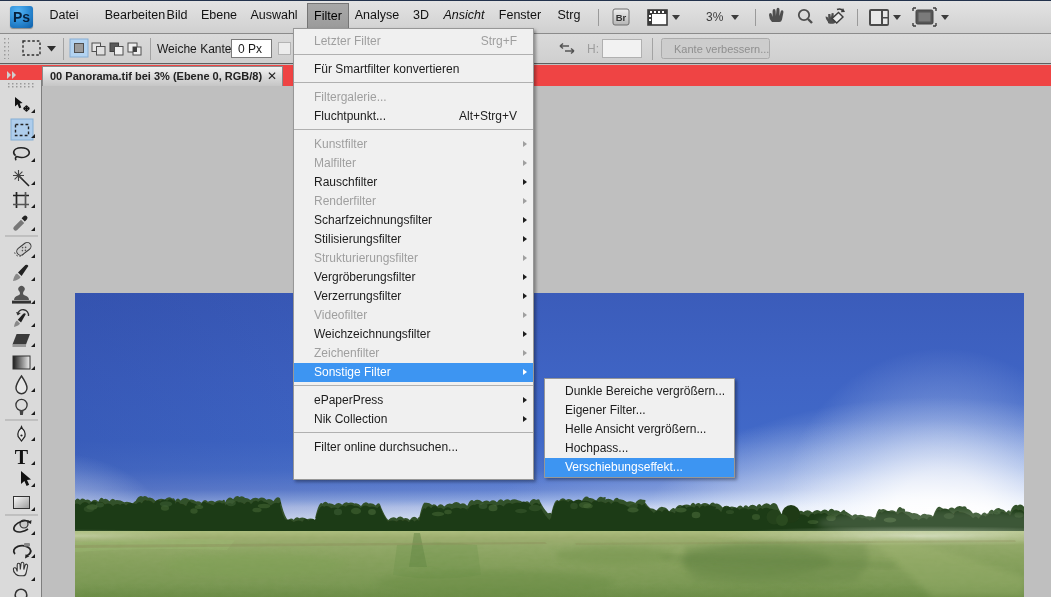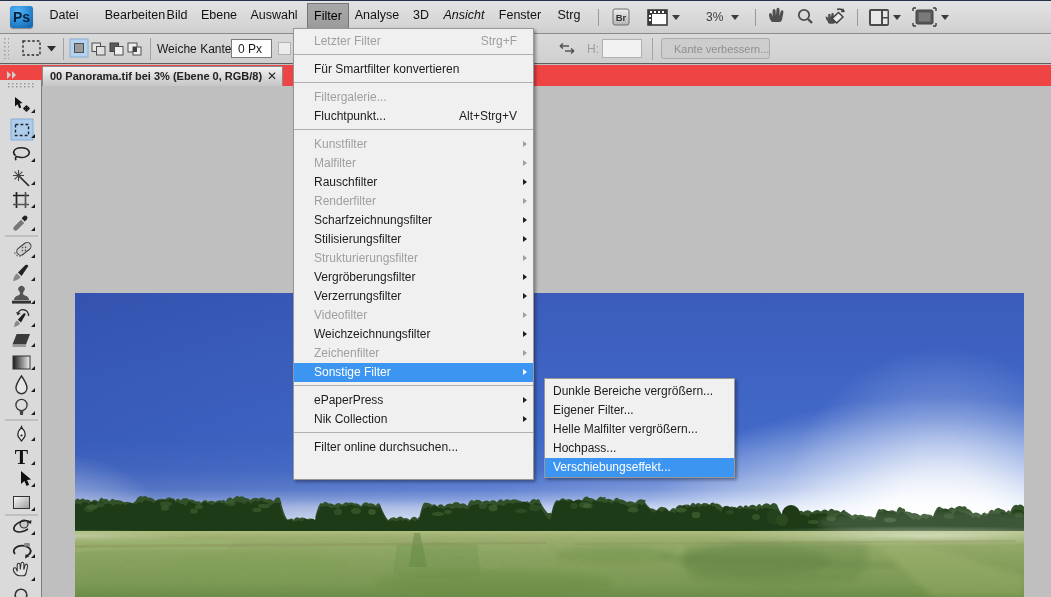--- a/index.html
+++ b/index.html
@@ -34,21 +34,21 @@
   #toolbar { position:absolute; left:0; top:80px; width:42px; height:517px; background:#dadada; border-right:1px solid #7e7e7e; }
 
   
   #photo { position:absolute; left:75px; top:293px; width:949px; height:304px; }
 
   
   .menu { position:absolute; background:#f0f0f0; border:1px solid #979797;
     box-shadow:2px 2px 3px rgba(0,0,0,0.35); font-size:12px; color:#1c1c1c; }
   #filtermenu { left:293px; top:28px; width:241px; height:452px; padding-top:3px; }
   #submenu   { left:544px; top:378px; width:191px; height:100px; padding-top:3px; }
-  #submenu .mrow { padding-left:8px; }
+  #submenu .mrow { padding-left:20px; }
   .mrow { position:relative; height:19px; line-height:19px; padding-left:20px; white-space:nowrap; }
   .mrow .sc { position:absolute; right:16px; top:0; }
   .mrow .ar { position:absolute; right:6px; top:6px; width:0; height:0;
     border-left:4px solid #1c1c1c; border-top:3.5px solid transparent; border-bottom:3.5px solid transparent; }
   .mrow.dis { color:#9f9f9f; }
   .mrow.dis .ar { border-left-color:#9f9f9f; }
   .mrow.sel { background:#3d95f2; color:#fff; }
   .mrow.sel .ar { border-left-color:#fff; }
   .msep { height:9px; position:relative; }
   .msep:after { content:""; position:absolute; left:0; right:0; top:3px; height:1px; background:#b0b0b0; }
@@ -472,18 +472,18 @@
     <div class="msep"></div>
     <div class="mrow">ePaperPress<span class="ar"></span></div>
     <div class="mrow">Nik Collection<span class="ar"></span></div>
     <div class="msep"></div>
     <div class="mrow">Filter online durchsuchen...</div>
   </div>
 
   <div id="submenu" class="menu">
     <div class="mrow">Dunkle Bereiche vergrößern...</div>
     <div class="mrow">Eigener Filter...</div>
-    <div class="mrow">Helle Malfilter vergrößern...</div>
+    <div class="mrow">Helle Ansicht vergrößern...</div>
     <div class="mrow">Hochpass...</div>
     <div class="mrow sel">Verschiebungseffekt...</div>
   </div>
 
 </div>
 
 </body></html>

